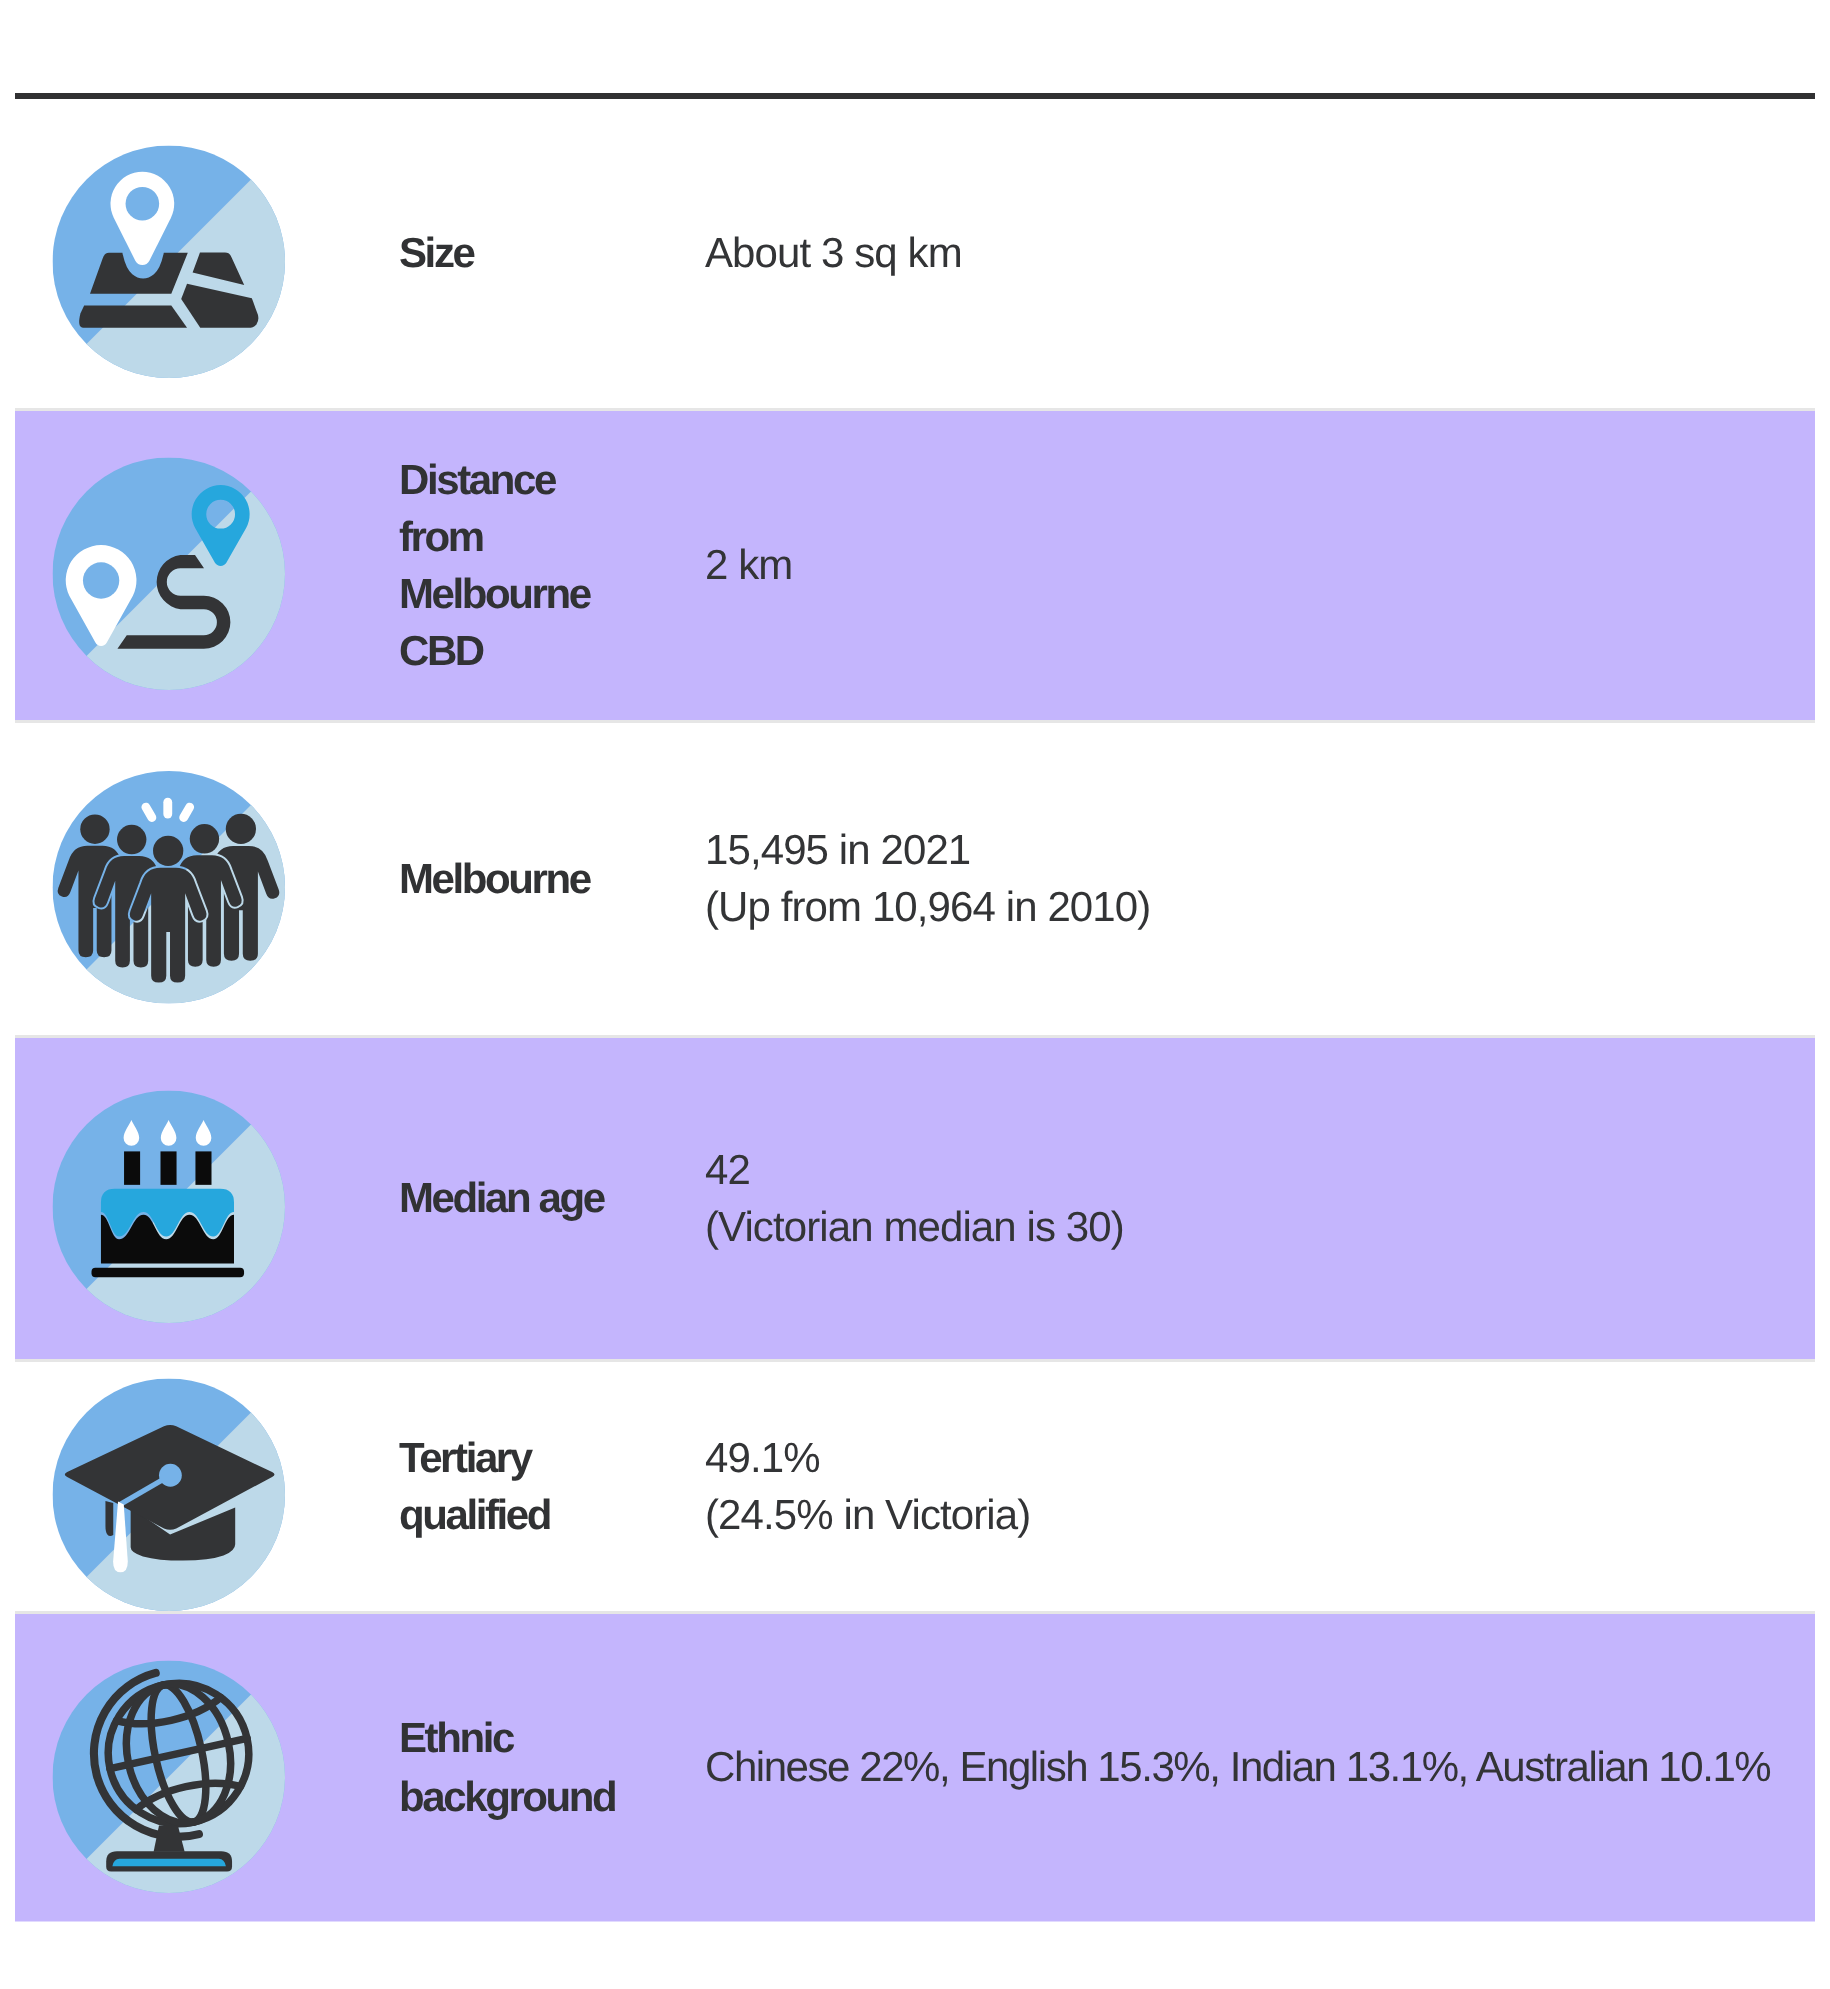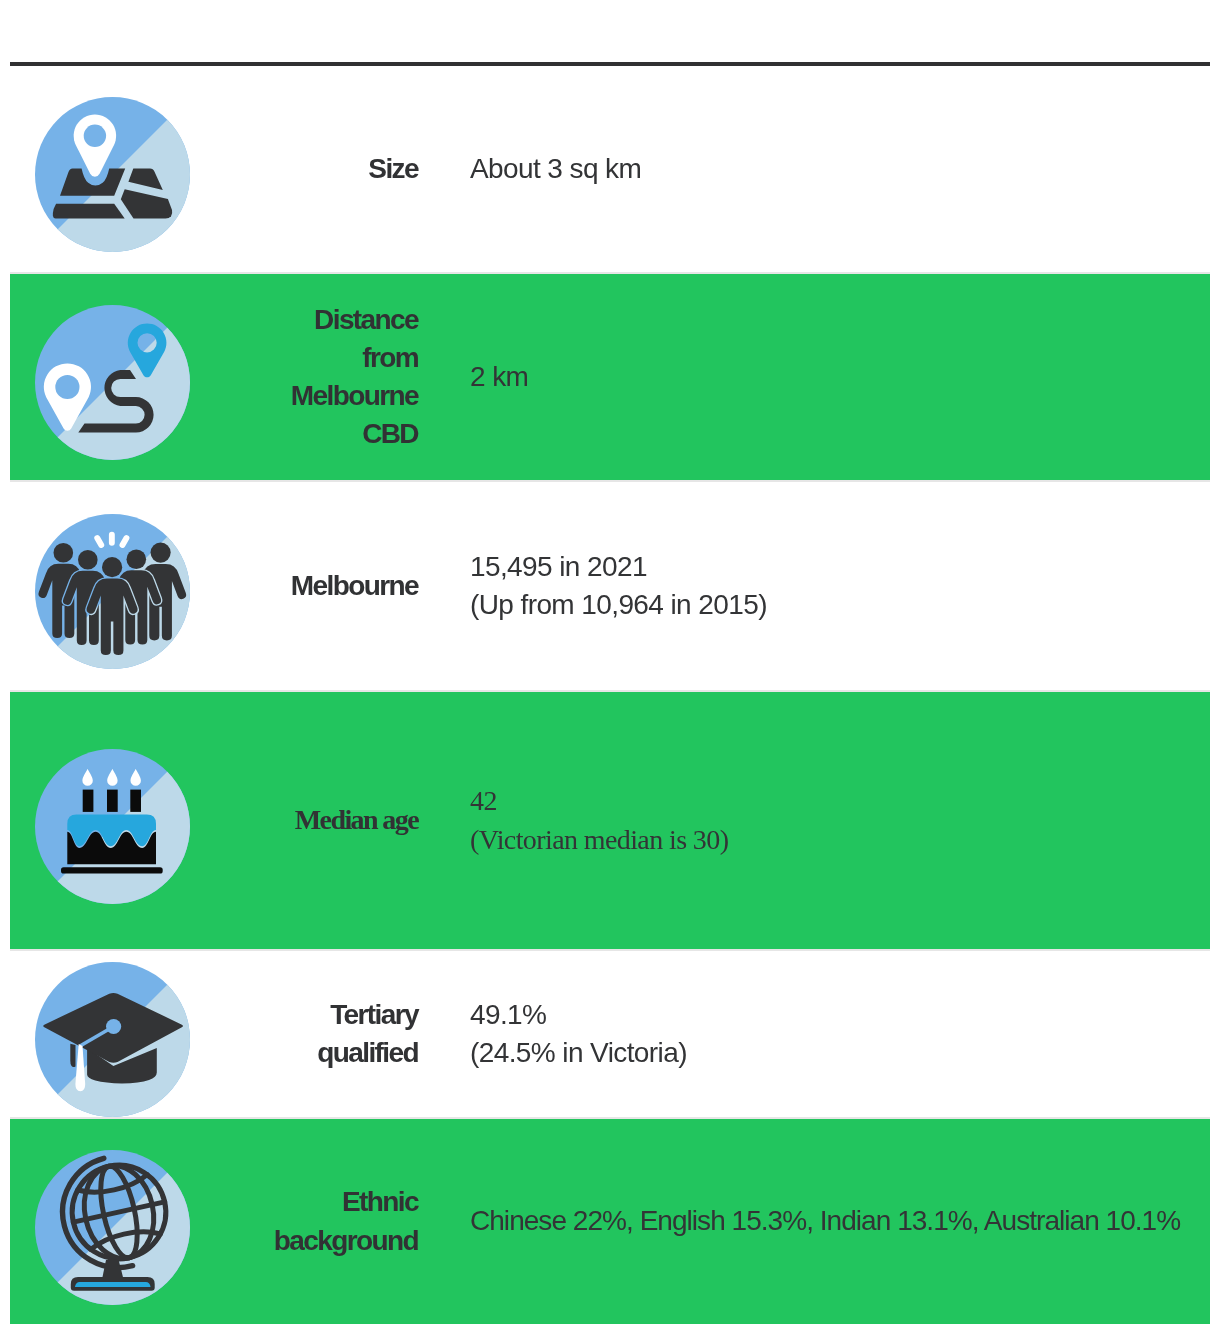--- a/index.html
+++ b/index.html
@@ -1,28 +1,28 @@
 <!DOCTYPE html>
 <html><head>
 <meta charset="utf-8">
 <title>Suburb profile</title>
 <style>
   html,body{margin:0;padding:0;background:#fff;width:1220px;height:1326px;overflow:hidden;}
   body{font-family:"Liberation Sans",sans-serif;}
   table.profile{position:absolute;left:10px;top:62px;width:1200px;border-collapse:collapse;table-layout:fixed;border-top:4px solid #313132;}
   tr.row{border-bottom:2px solid #e6e6e6;}
   tr.r0{height:209px;} tr.r1{height:208px;} tr.r2{height:210px;}
-  tr.r3{height:259px;font-family:Liberation Serif, serif;} tr.r4{height:164px;} tr.r5{height:206px;border-bottom:none;margin-top:44px;}
-  tr.alt{background:#22c55e;}
+  tr.r3{height:216px;} tr.r4{height:164px;} tr.r5{height:206px;border-bottom:none;margin-top:44px;}
+  tr.alt{background:#c4b5fd;}
   td{padding:0;vertical-align:middle;}
   td.icon-cell{width:256px;}
   td.label-cell{width:204px;}
   td.value-cell{width:740px;}
   svg.icon{display:block;width:155px;height:155px;margin:11px 0 0 25px;}
-  .label-text{font-size:28px;font-weight:bold;color:#313234;line-height:38.2px;letter-spacing:-1.6px;width:152px;text-align:right;}
+  .label-text{font-size:28px;font-weight:bold;color:#313234;line-height:38.2px;letter-spacing:-1.6px;width:152px;}
   .value-text{font-size:28px;color:#333436;line-height:38.2px;letter-spacing:-0.6px;}
   .value-text .vline{white-space:nowrap;}
   .value-text .vline.tight{letter-spacing:-0.96px;}
 </style>
 </head>
 <body>
 
 <table class="profile">
 <tbody>
   <tr class="row r0">
@@ -144,21 +144,21 @@
               </g>
             </g>
       </svg>
     </td>
     <td class="label-cell">
       <div class="label-text">Melbourne</div>
     </td>
     <td class="value-cell">
       <div class="value-text">
             <div class="vline">15,495 in 2021</div>
-            <div class="vline">(Up from 10,964 in 2015)</div>
+            <div class="vline">(Up from 10,964 in 2010)</div>
           </div>
     </td>
   </tr>
   <tr class="row r3 alt">
     <td class="icon-cell">
       <svg class="icon" viewBox="0 0 155 155" aria-hidden="true">
         <defs>
               <clipPath id="cc3">
                 <circle cx="77.5" cy="77.5" r="77.5"></circle>
               </clipPath>

